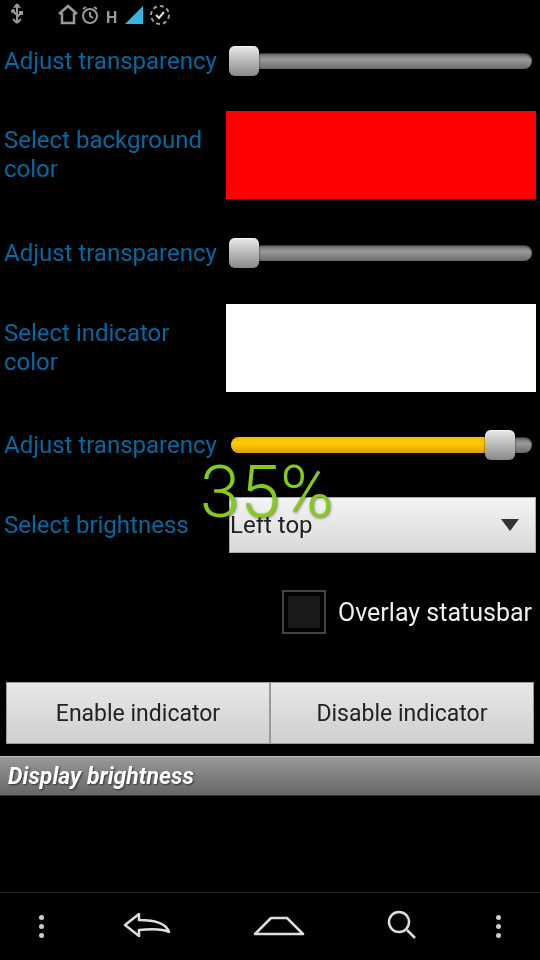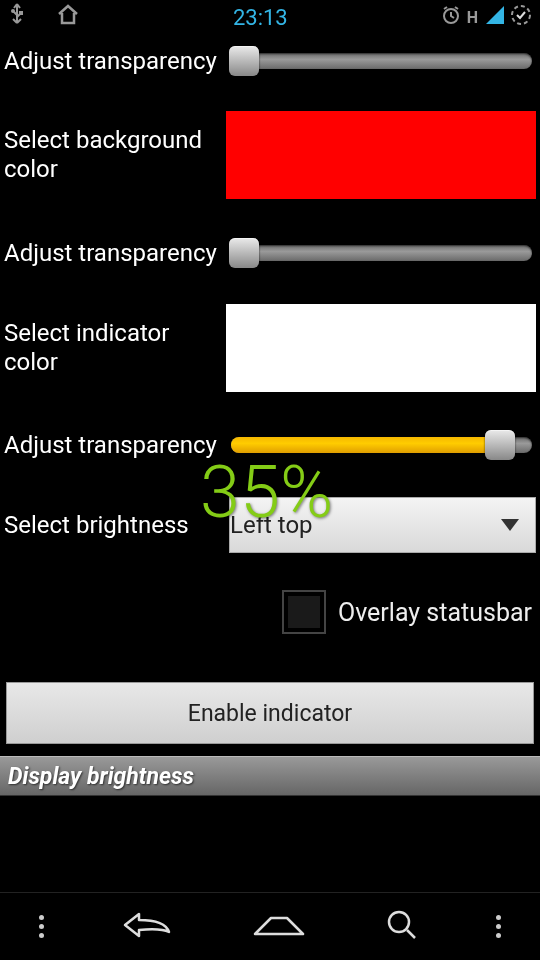--- a/index.html
+++ b/index.html
@@ -10,21 +10,21 @@
   .status-bar .seg1 { display:flex; gap:30px; }
   .status-bar .seg-center { flex:1; text-align:center; color:#33b5e5; font-size:22px; }
   .status-bar .seg3 { display:flex; gap:6px; align-items:center; }
   .status-icon { font-size:20px; }
   .sig { color:#33b5e5; }
   
   
   .content { position: relative; height: 858px; overflow: hidden; }
   
   .row { display: flex; align-items: center; padding: 0 4px; }
-  .label { width: 225px; font-size: 24px; line-height: 1.2; color: #ffffff; }
+  .label { width: 225px; font-size: 24px; line-height: 1.2; color: #0369a1; }
   .control { flex: 1; }
   
   
   .slider { position: relative; height: 30px; width: 309px; margin-left: auto; }
   .slider-track { position:absolute; left:4px; right:4px; top:7px; height:16px; border-radius:8px;
     background: linear-gradient(#6a6a6a,#9a9a9a 40%,#6a6a6a); box-shadow: inset 0 1px 2px rgba(0,0,0,.6); }
   .slider-fill { position:absolute; left:4px; top:7px; height:16px; border-radius:8px;
     background: linear-gradient(#f5b800,#ffcc00 40%,#e09e00); }
   .slider-thumb { position:absolute; top:0; width:30px; height:30px; border-radius:6px;
     background: linear-gradient(#eaeaea,#888); box-shadow: 0 1px 2px rgba(0,0,0,.8), inset 0 1px 0 rgba(255,255,255,.5); }
@@ -80,21 +80,20 @@
           <circle cx="5" cy="8" r="2" fill="#999"></circle>
           <rect x="11" y="8" width="4" height="4" fill="#999"></rect>
         </svg>
     </span>
     <span class="status-icon">
       <svg width="24" height="22" viewBox="0 0 24 22">
           <path d="M3 11 L12 3 L21 11 M6 10 V20 H18 V10" stroke="#999" stroke-width="2.5" fill="none"></path>
         </svg>
     </span>
   </div>
-  <div class="seg-center">23:13</div>
   <div class="seg3">
     <span class="status-icon">
       <svg width="20" height="20" viewBox="0 0 20 20">
           <circle cx="10" cy="11" r="7" stroke="#999" stroke-width="2" fill="none"></circle>
           <path d="M10 7 V11 L13 13 M3 4 L6 2 M17 4 L14 2" stroke="#999" stroke-width="2" fill="none"></path>
         </svg>
     </span>
     <span style="color:#999;font-size:16px;font-weight:bold">H</span>
     <span class="status-icon sig">
       <svg width="20" height="18" viewBox="0 0 20 18">
@@ -164,20 +163,23 @@
   <div class="check-row" style="height:60px;margin-top:22px">
     <div class="checkbox"></div>
     <div class="check-label">Overlay statusbar</div>
   </div>
 
 
   <div class="btn-row" style="margin-top:40px">
     <div class="btn">
       <span>Enable indicator</span>
     </div>
+    <div class="btn">
+      <span>Disable indicator</span>
+    </div>
   </div>
 
   <div class="section-header" style="margin-top:12px">
     <span>Display brightness</span>
   </div>
 
   <div class="overlay-pct">35%</div>
 </div>
 
 <div class="nav-bar">

